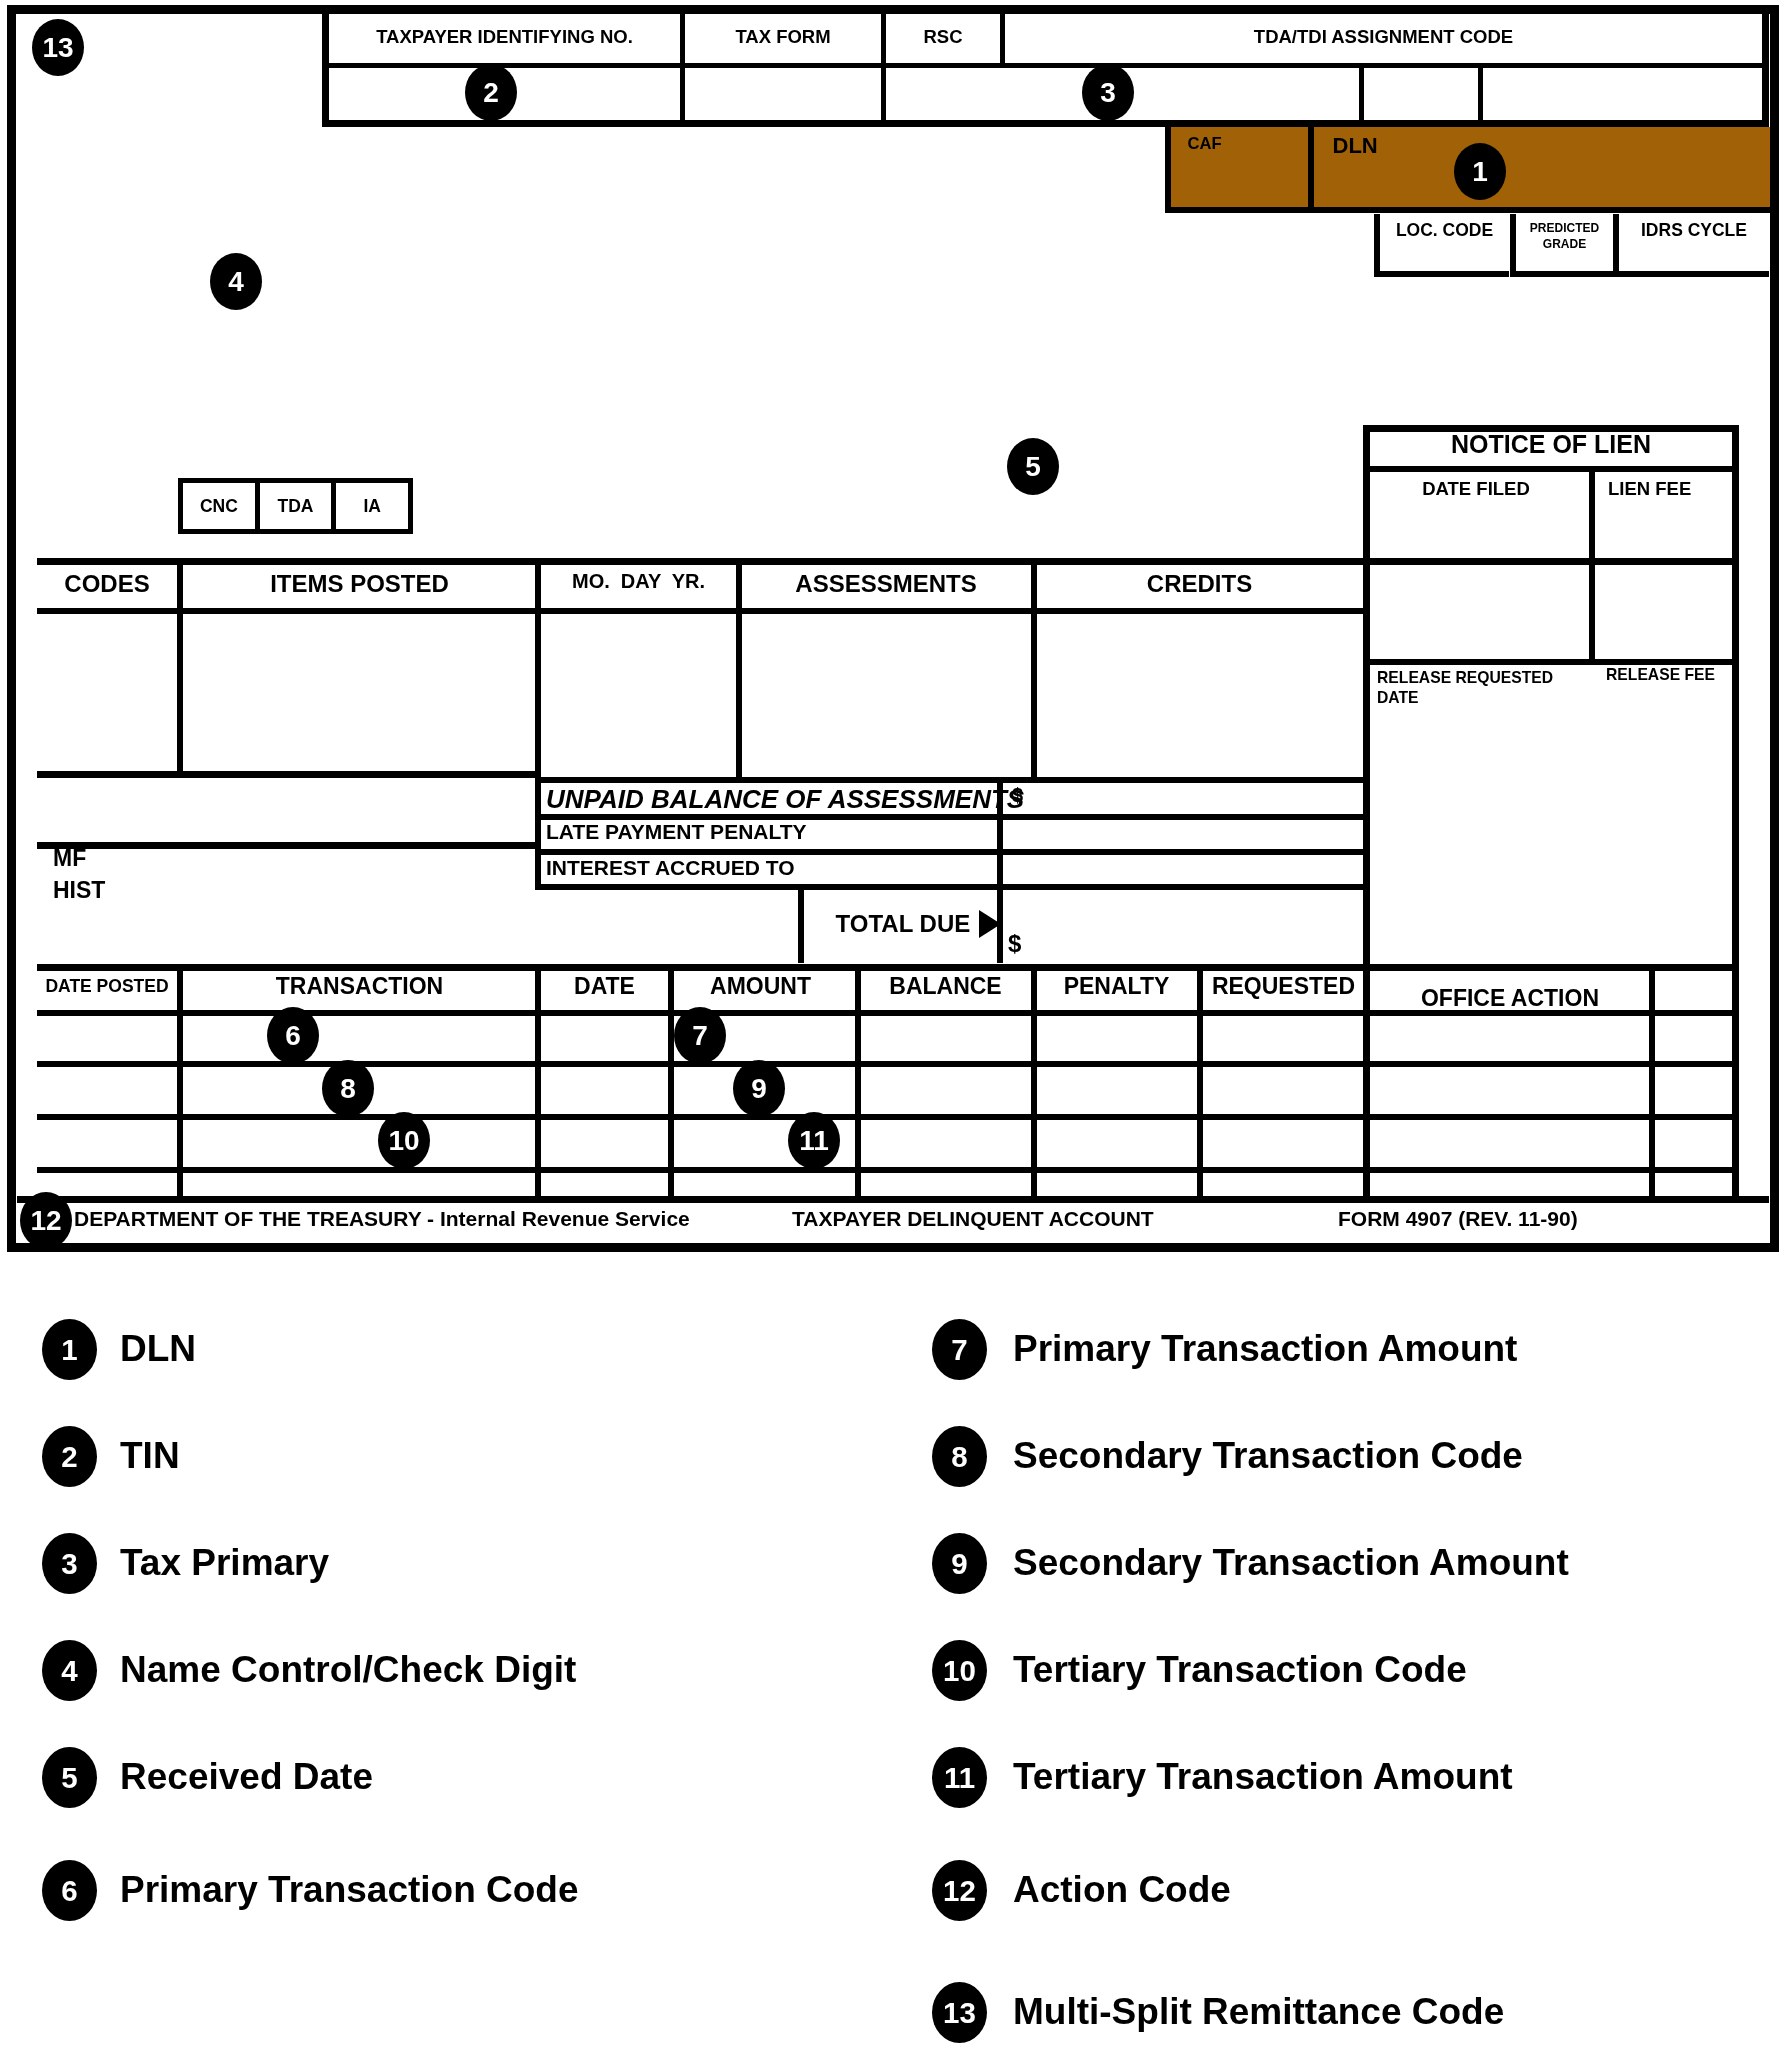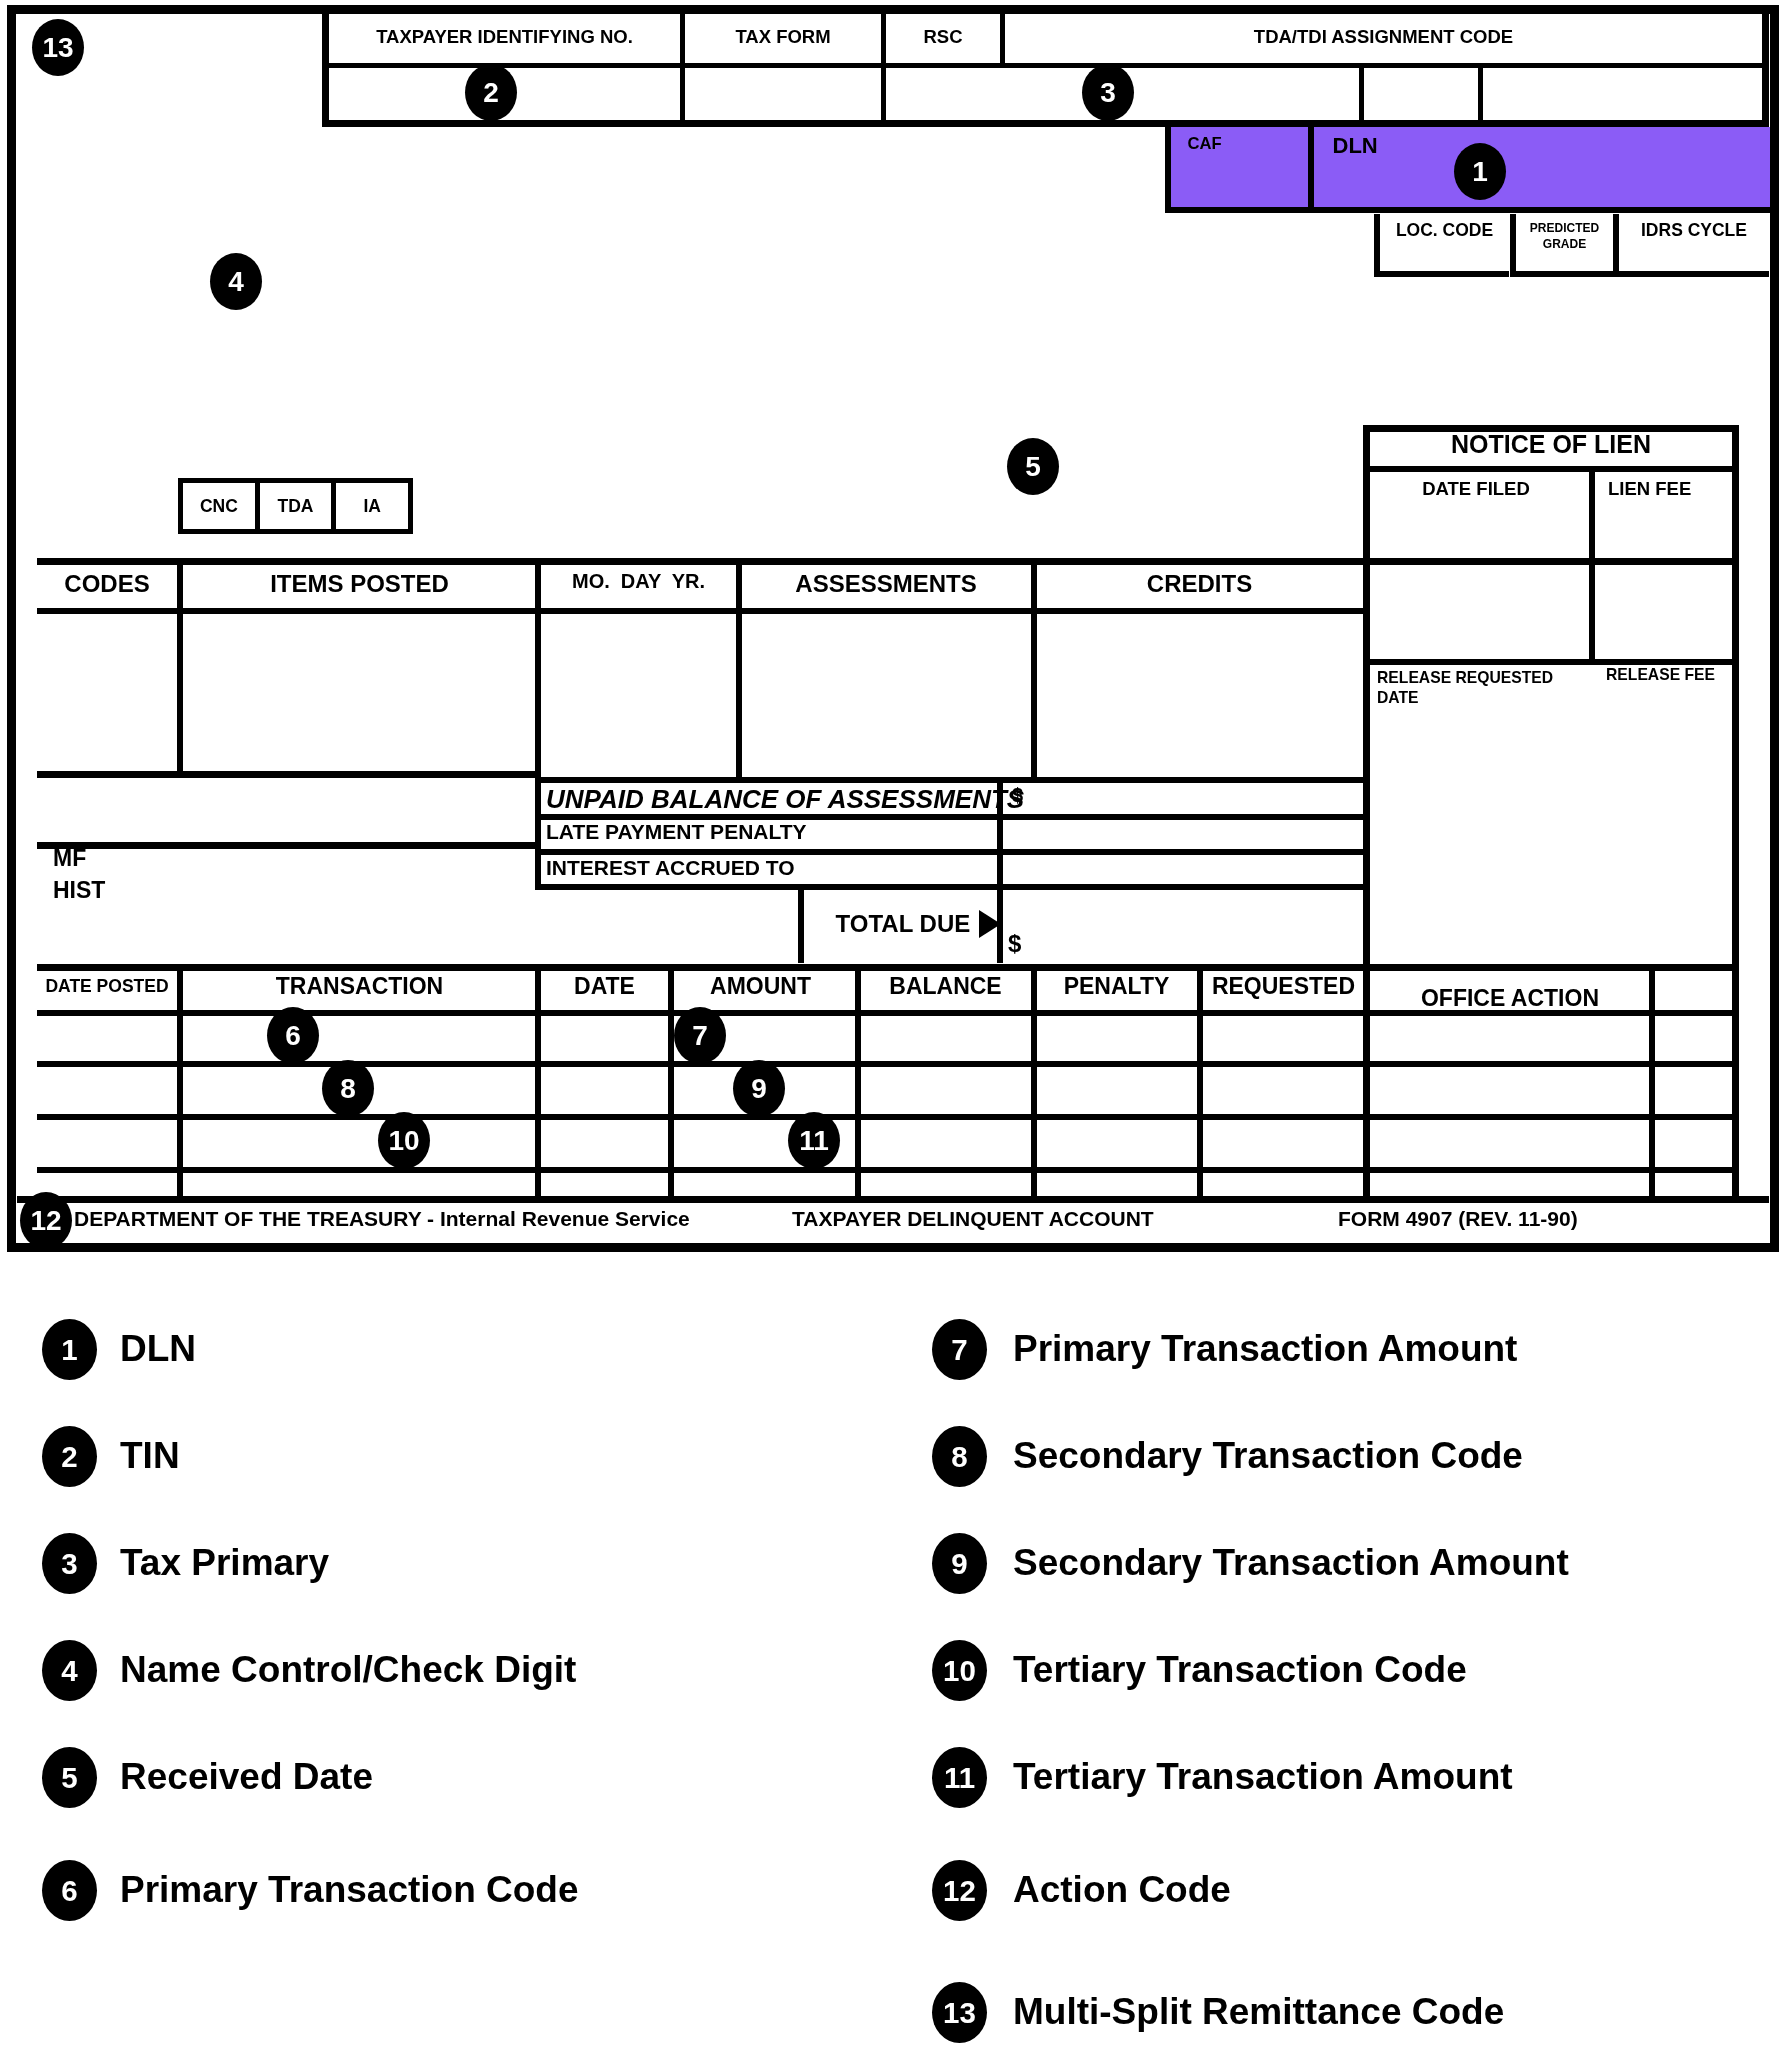--- a/index.html
+++ b/index.html
@@ -14,21 +14,21 @@
   .badge.form{width:52px;height:57px;font-size:28px;}
   .badge.legend{width:55px;height:61px;font-size:29.5px;}
   .celllabel{position:absolute;text-align:center;}
   .lft{text-align:left;}
   .formbox{position:absolute;left:7.4px;top:4.6px;width:1754px;height:1229px;border:9.2px solid #000;background:#fff;}
   .t1{position:absolute;left:322px;top:4.6px;width:1433px;height:108px;border:7.4px solid #000;display:flex;flex-direction:column;}
   .t1row{display:flex;flex:1;}
   .t1row.hdr{border-bottom:5.5px solid #000;}
   .t1cell{display:flex;align-items:center;justify-content:center;font-size:18.5px;}
   .t1cell.bdr{border-right:5.5px solid #000;}
-  .idbox{position:absolute;border-left:6.5px solid #000;border-bottom:6.5px solid #000;background:#8b5cf6;}
+  .idbox{position:absolute;border-left:6.5px solid #000;border-bottom:6.5px solid #000;background:#a16207;}
   .locbox{position:absolute;border-left:6.5px solid #000;border-bottom:6.5px solid #000;background:#fff;display:flex;justify-content:center;}
   .cncgrp{position:absolute;left:178px;top:478px;width:225px;height:46px;border:5.5px solid #000;display:flex;}
   .cnccell{flex:1;display:flex;align-items:center;justify-content:center;font-size:17.5px;}
   .cnccell.bdr{border-right:5.5px solid #000;}
   .tri{display:inline-block;width:0;height:0;border-top:14px solid transparent;
        border-bottom:14px solid transparent;border-left:22px solid #000;margin-left:9.2px;}
   .legrow-label{position:absolute;font-size:37px;line-height:44px;white-space:nowrap;}
   .pre{white-space:pre;}
 </style>
 </head>

